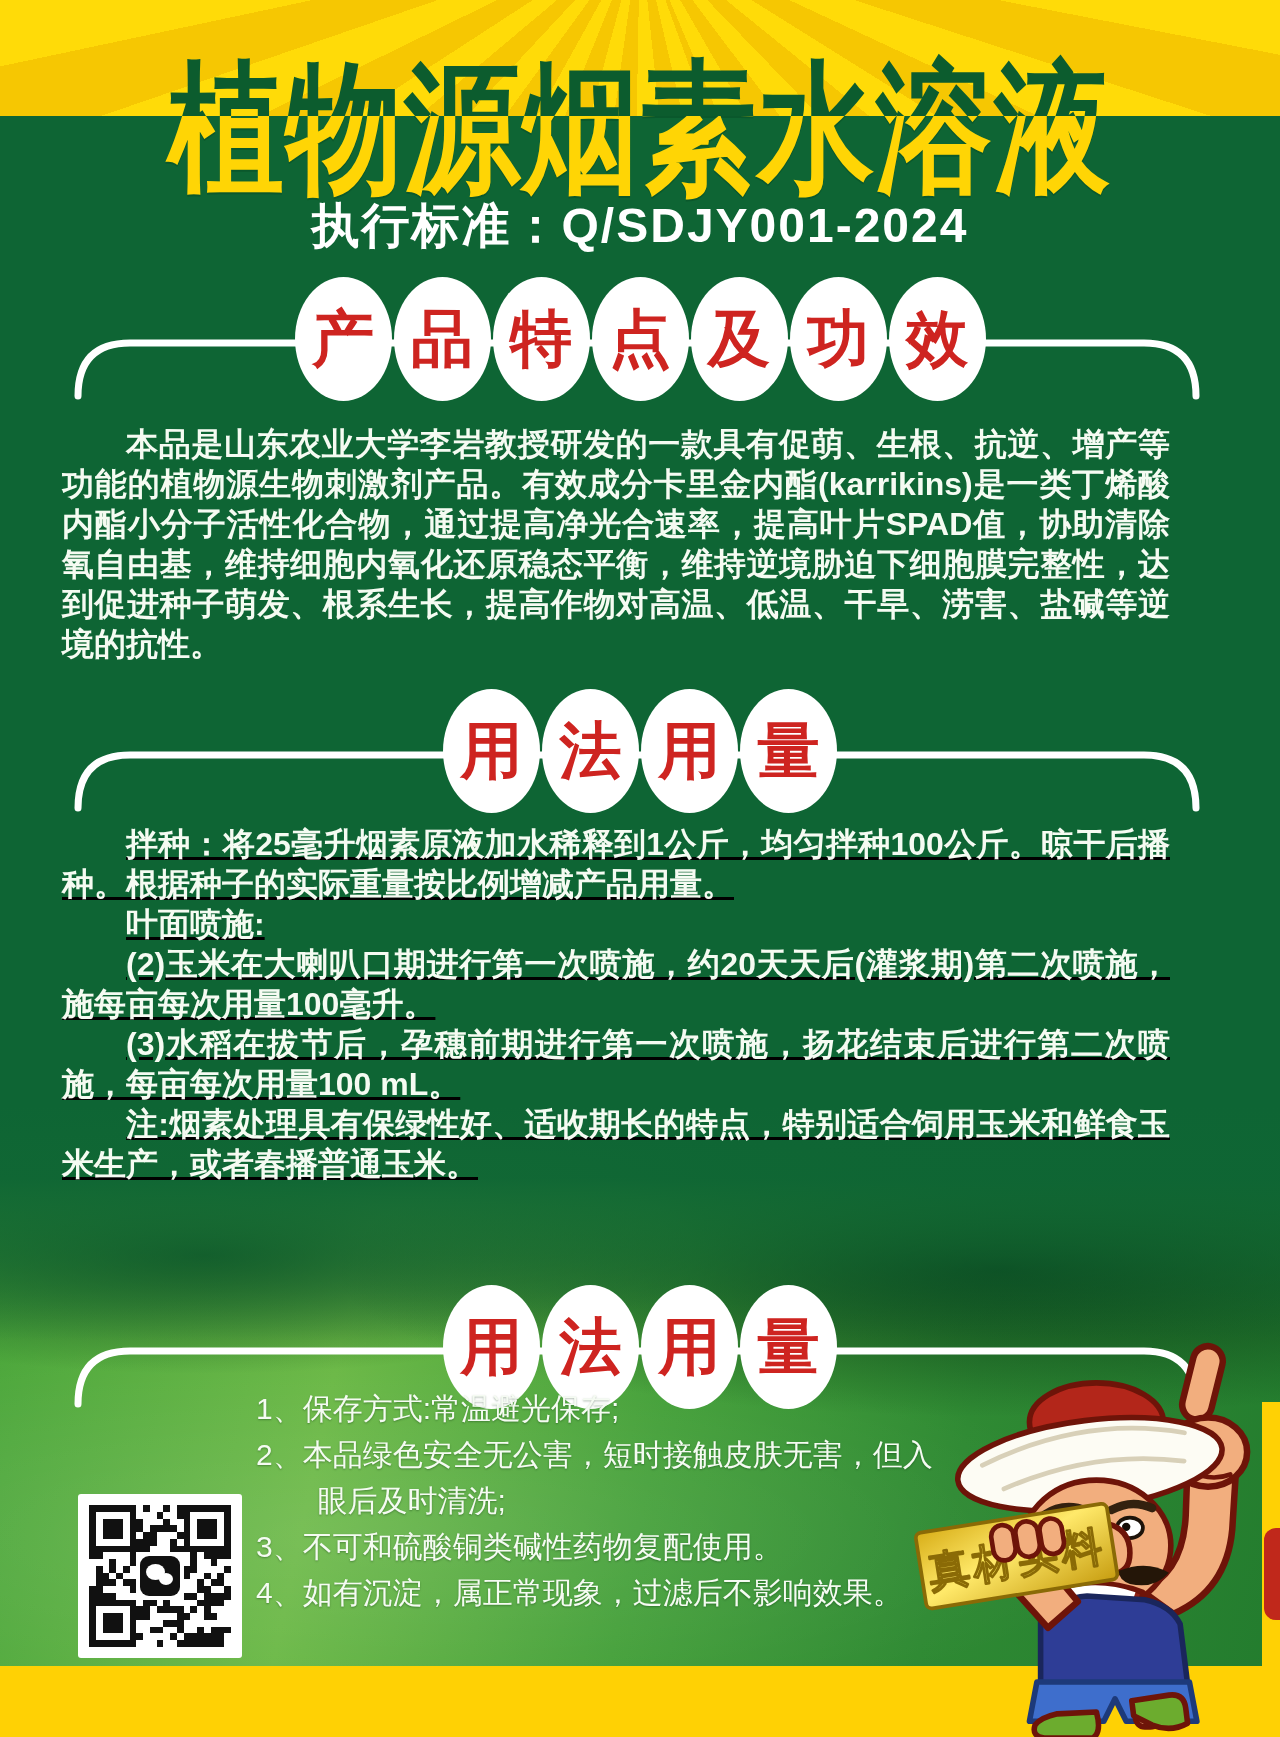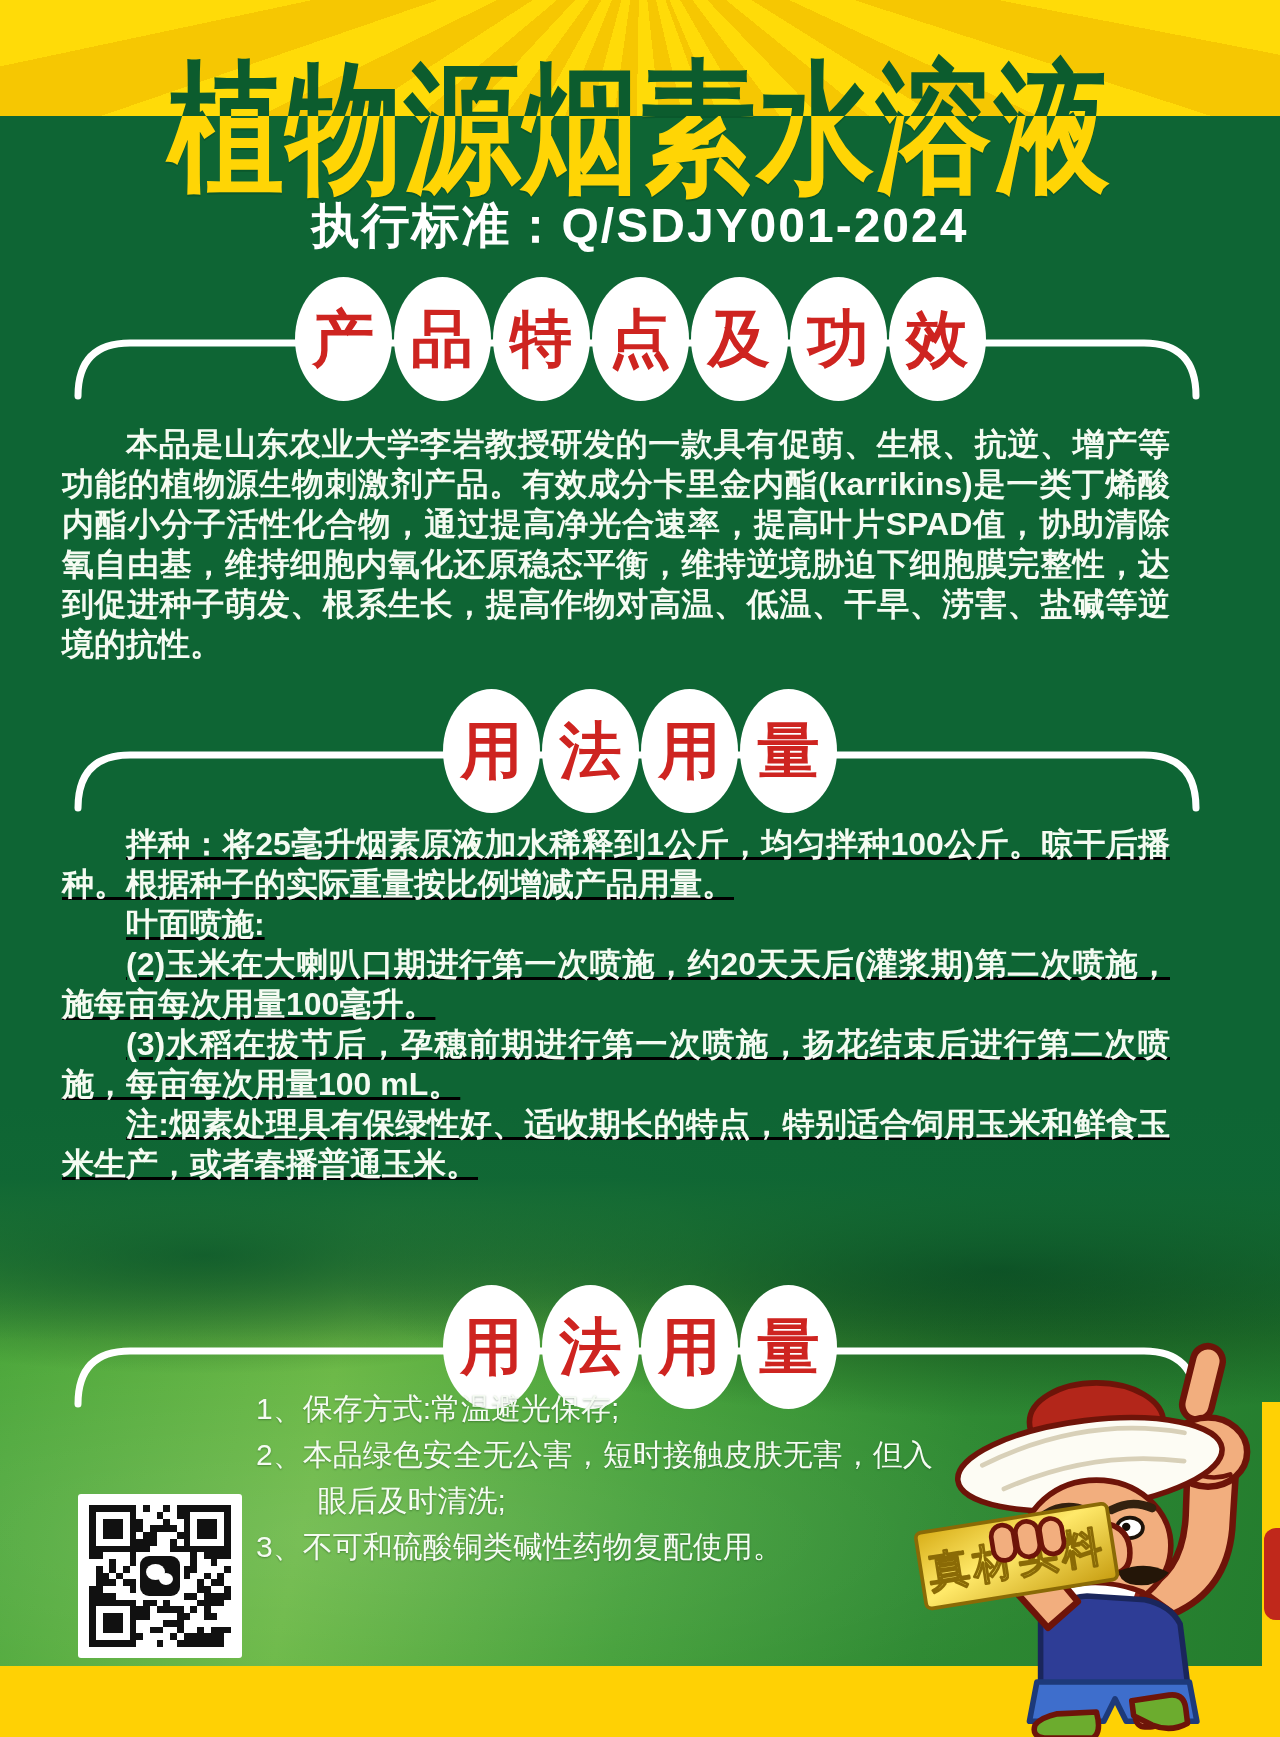--- a/index.html
+++ b/index.html
@@ -136,20 +136,21 @@
         <span class="oval">法</span>
         <span class="oval">用</span>
         <span class="oval">量</span>
       </div>
   </div>
 
   <div class="list">
       <p class="list-p">1、保存方式:常温避光保存;</p>
       <p class="list-p">2、本品绿色安全无公害，短时接触皮肤无害，但入眼后及时清洗;</p>
       <p class="list-p">3、不可和硫酸铜类碱性药物复配使用。</p>
+      <p class="list-p">4、如有沉淀，属正常现象，过滤后不影响效果。</p>
     </div>
 
   <div class="bottom-band"></div>
   <div class="right-strip"></div>
   <div class="red-blob"></div>
 
   <div class="qr-box">
     <svg id="qr-modules" viewBox="0 0 21 21" fill="#111111" shape-rendering="crispEdges">
         <rect x="0" y="0" width="7" height="7"></rect>
         <rect x="1" y="1" width="5" height="5" fill="#fff"></rect>

